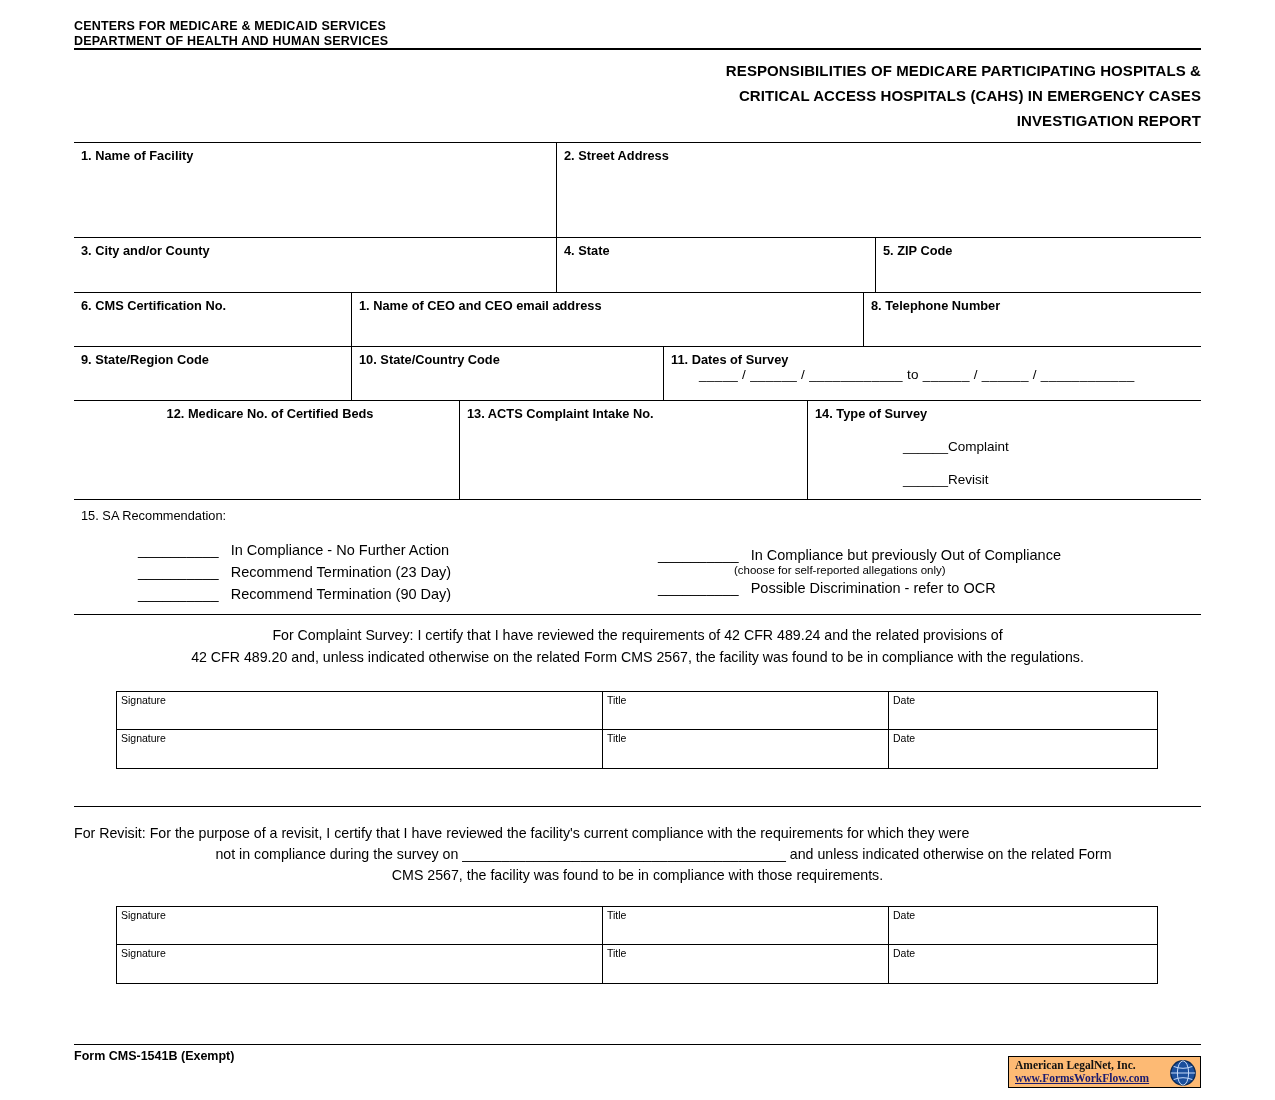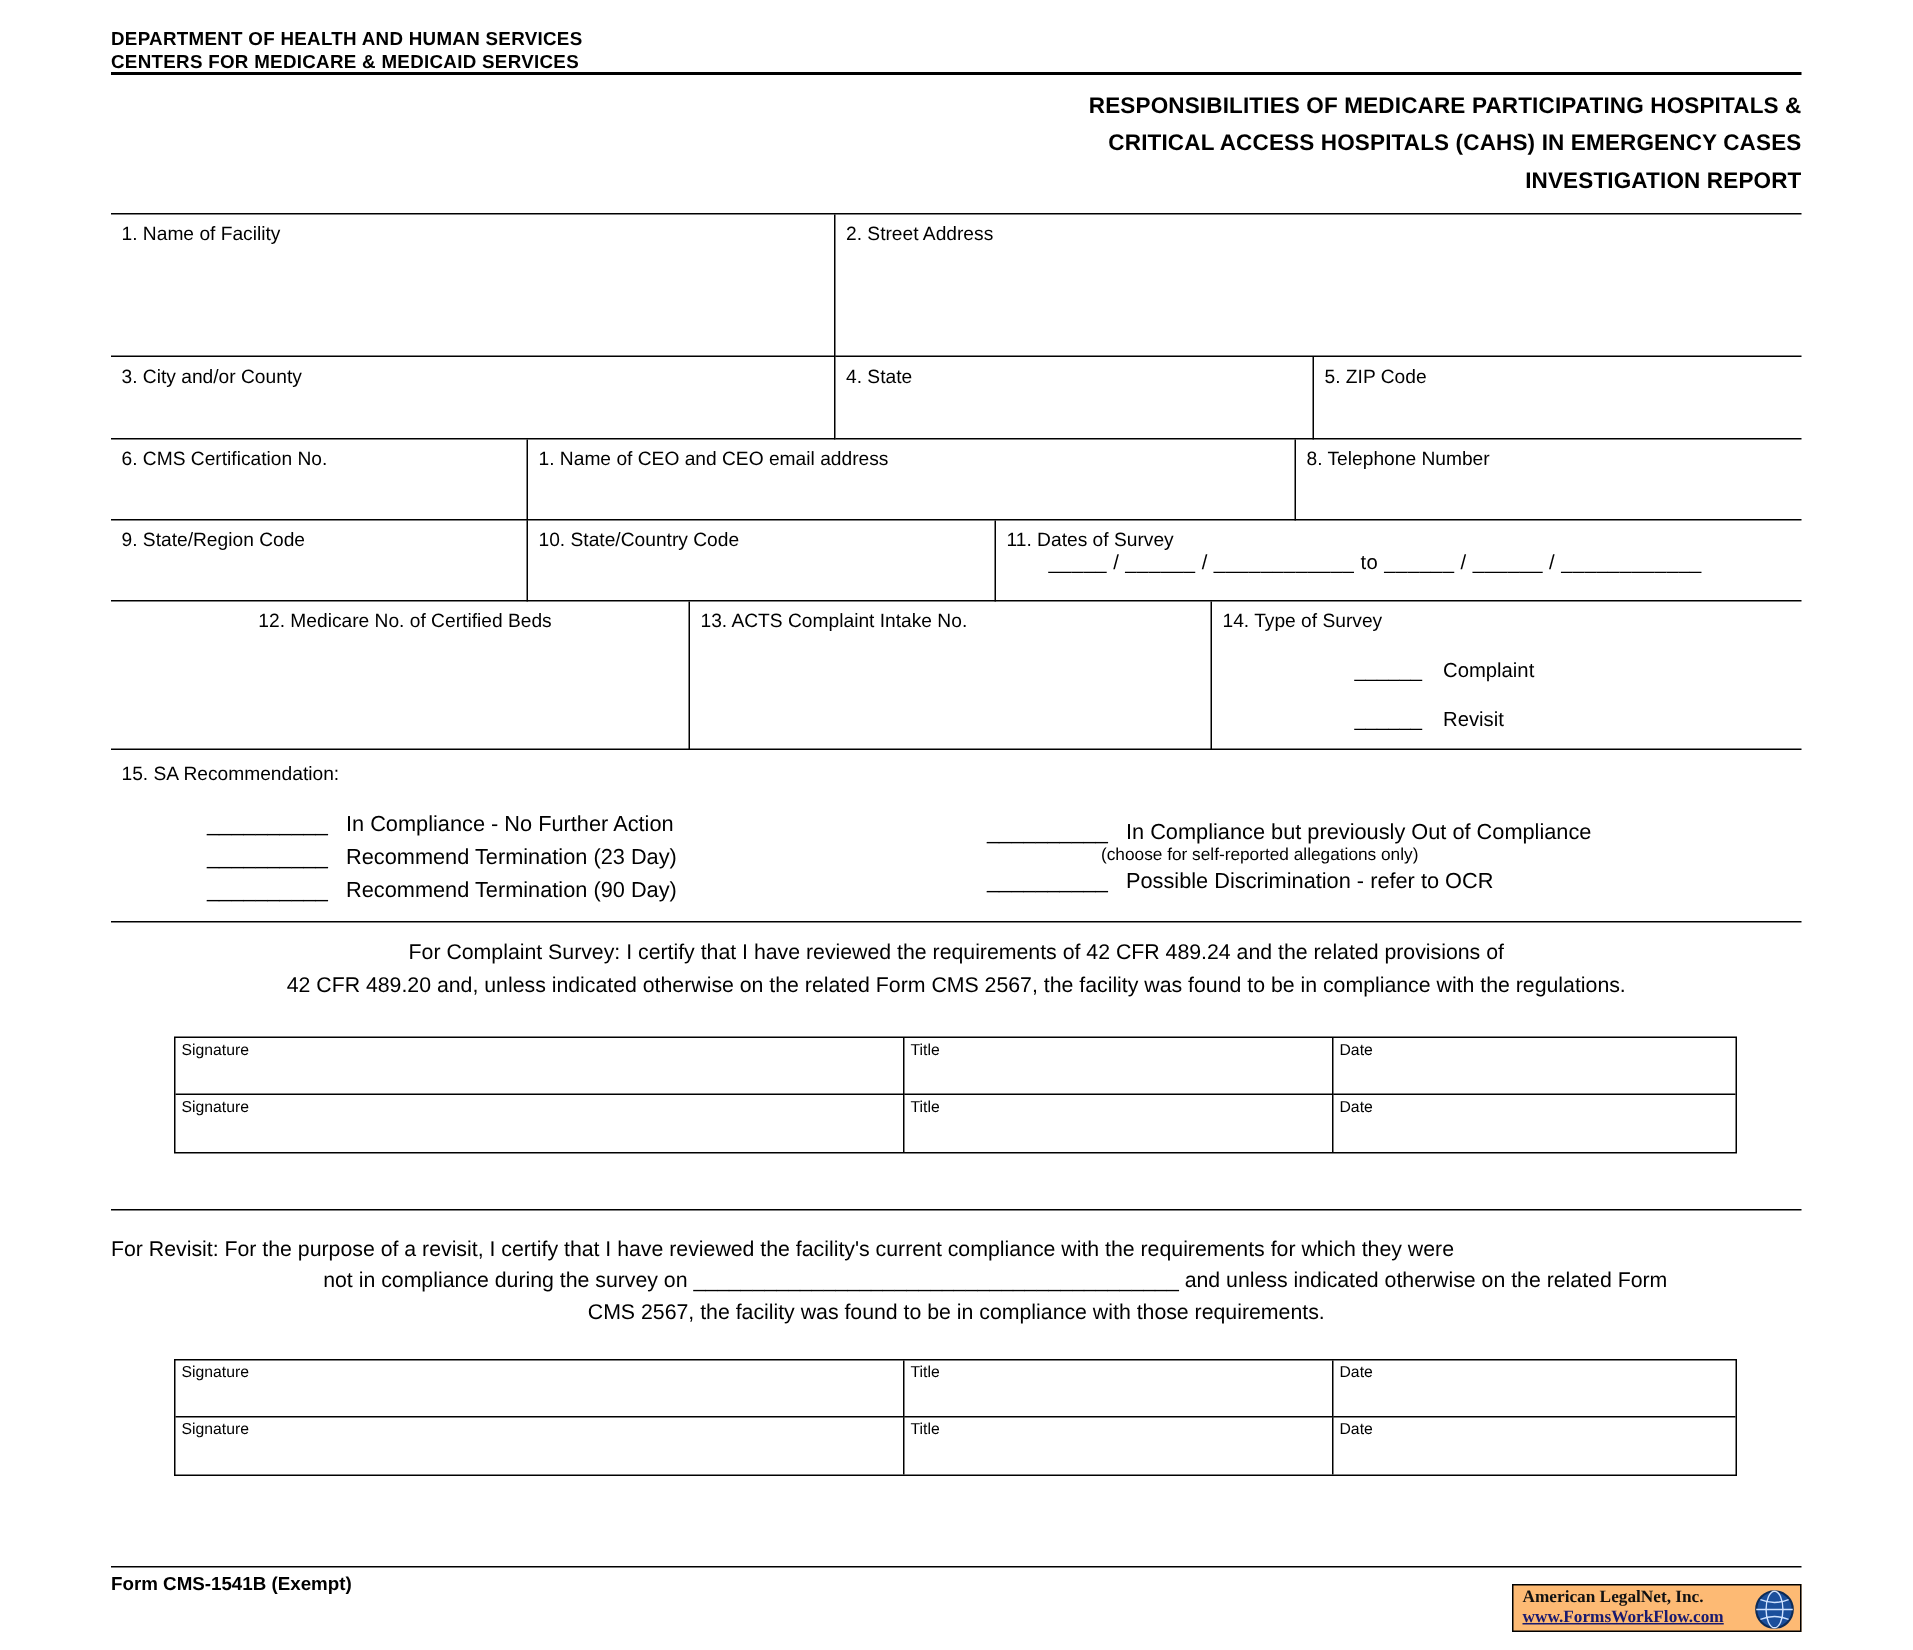--- a/index.html
+++ b/index.html
@@ -71,21 +71,21 @@
   }
   .cell {
     position: relative;
     box-sizing: border-box;
     border-right: 1px solid #000;
     border-bottom: 1px solid #000;
     padding: 5px 0 0 7px;
     font-size: 12.8px;
   }
   .cell:last-child { border-right: 0; }
-  .cell .lbl { display: block; line-height: 15px; }
+  .cell .lbl { display: block; line-height: 15px; font-weight: bold; }
 
   .r1 .c1 { width: 483px; height: 95px; border-right: 1px solid #000; }
   .r1 .c2 { width: 644px; height: 95px; border-right: 0; }
 
   .r2 .c1 { width: 483px; height: 55px; }
   .r2 .c2 { width: 319px; height: 55px; }
   .r2 .c3 { width: 325px; height: 55px; border-right: 0; }
 
   .r3 .c1 { width: 278px; height: 54px; }
   .r3 .c2 { width: 512px; height: 54px; }
@@ -106,21 +106,21 @@
     letter-spacing: 0.3px;
     white-space: nowrap;
   }
   .survey-type-opt {
     margin-top: 18px;
     margin-left: 88px;
     font-size: 13.5px;
     white-space: nowrap;
   }
   .survey-type-opt .u { letter-spacing: 0px; }
-  .survey-type-opt span.lab { margin-left: 14px; }
+  .survey-type-opt span.lab { }
 
   
   .sec15 {
     position: absolute;
     left: 74px;
     top: 503px;
     width: 1127px;
     height: 112px;
     box-sizing: border-box;
     border-bottom: 1.5px solid #000;
@@ -249,22 +249,22 @@
     width: 30px;
     height: 30px;
   }
 </style>
 </head>
 <body>
 
 <div class="page">
 
   <div class="agency">
+    <div>CENTERS FOR MEDICARE &amp; MEDICAID SERVICES</div>
     <div>DEPARTMENT OF HEALTH AND HUMAN SERVICES</div>
-    <div>CENTERS FOR MEDICARE &amp; MEDICAID SERVICES</div>
   </div>
   <div class="hdr-rule"></div>
 
   <div class="doc-title">
     <div>RESPONSIBILITIES OF MEDICARE PARTICIPATING HOSPITALS &amp;</div>
     <div>CRITICAL ACCESS HOSPITALS (CAHS) IN EMERGENCY CASES</div>
     <div>INVESTIGATION REPORT</div>
   </div>
 
   <div class="grid">

